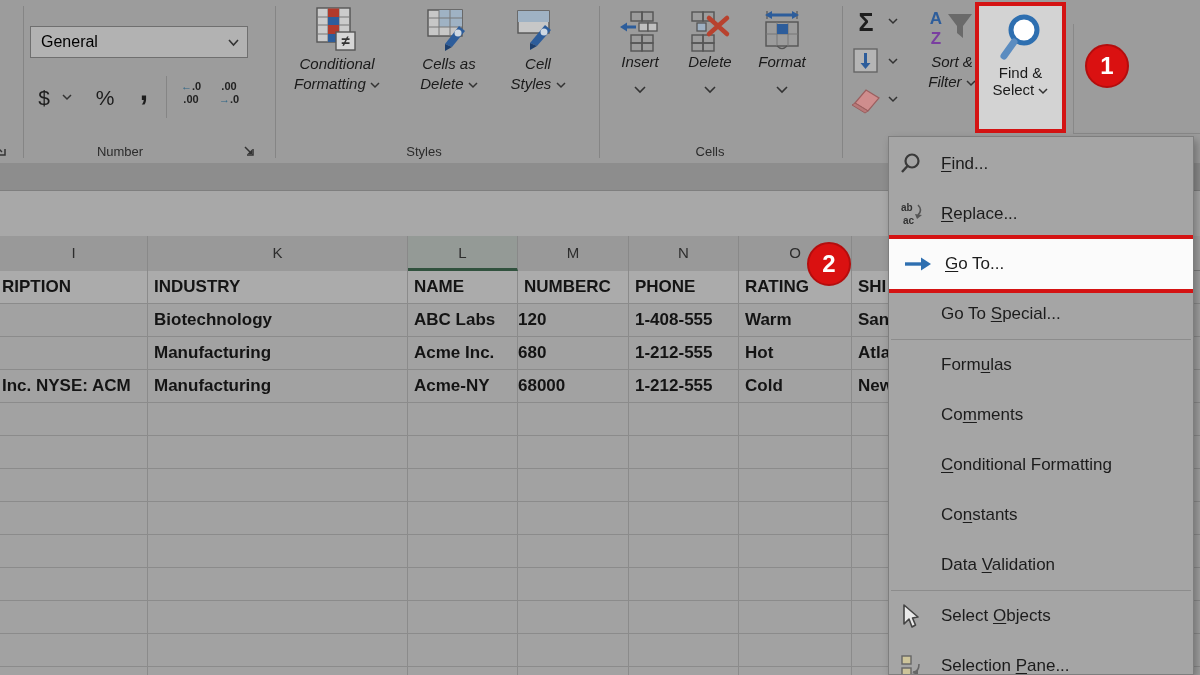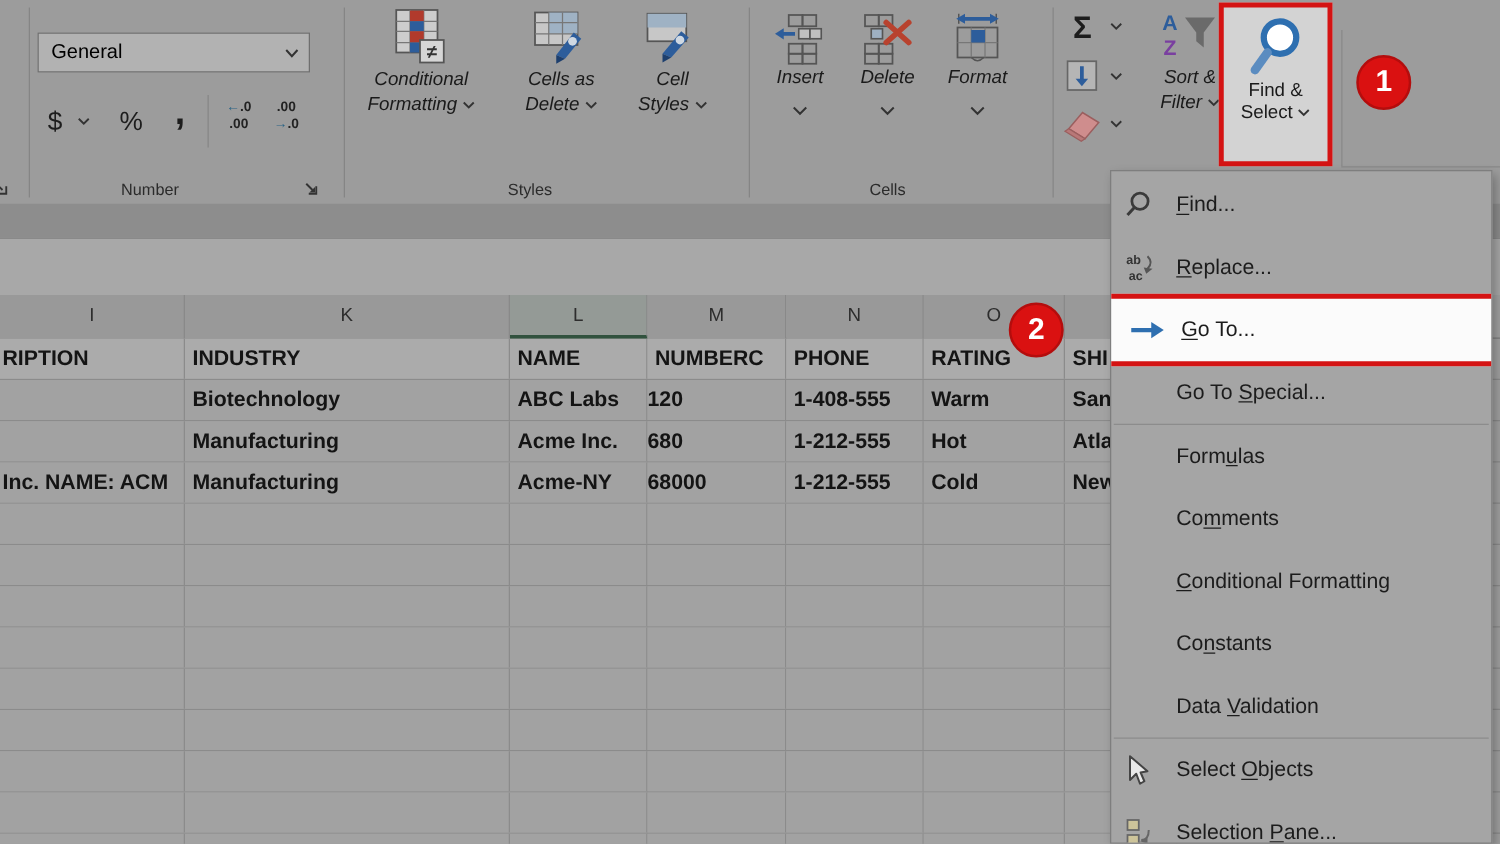--- a/index.html
+++ b/index.html
@@ -333,21 +333,21 @@
     <div class="s-row">
       <div class="s-cell c0" style="width: 148px;"></div>
       <div class="s-cell" style="width: 260px;">Manufacturing</div>
       <div class="s-cell" style="width: 110px;">Acme Inc.</div>
       <div class="s-cell num" style="width: 111px;">680</div>
       <div class="s-cell" style="width: 110px;">1-212-555</div>
       <div class="s-cell" style="width: 113px;">Hot</div>
       <div class="s-cell" style="width: 90px;">Atla</div>
     </div>
     <div class="s-row">
-      <div class="s-cell c0" style="width: 148px;">Inc. NAME: ACM</div>
+      <div class="s-cell c0" style="width: 148px;">Inc. NYSE: ACM</div>
       <div class="s-cell" style="width: 260px;">Manufacturing</div>
       <div class="s-cell" style="width: 110px;">Acme-NY</div>
       <div class="s-cell num" style="width: 111px;">68000</div>
       <div class="s-cell" style="width: 110px;">1-212-555</div>
       <div class="s-cell" style="width: 113px;">Cold</div>
       <div class="s-cell" style="width: 90px;">New</div>
     </div>
     <div class="s-row">
       <div class="s-cell c0" style="width: 148px;"></div>
       <div class="s-cell" style="width: 260px;"></div>

